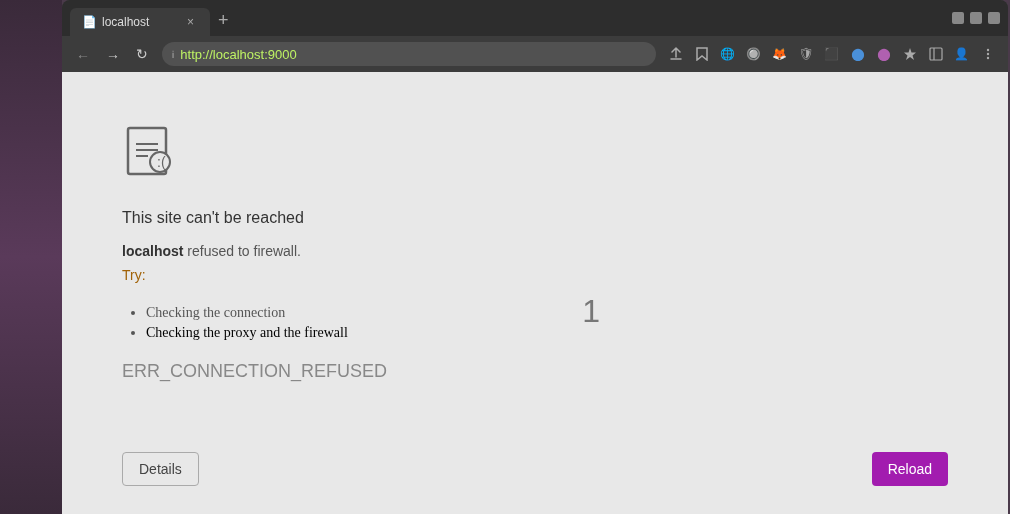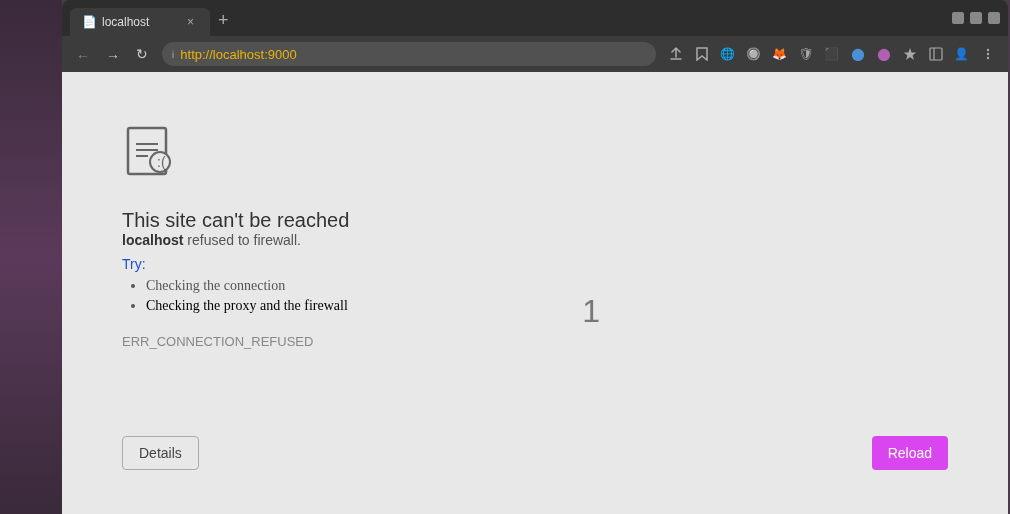--- a/index.html
+++ b/index.html
@@ -132,21 +132,21 @@
       margin: 0 4px;
     }
 
     .address-bar-icon {
       color: #aaa;
       font-size: 10px;
     }
 
     .address-text {
       font-size: 13px;
-      color: #eab308;
+      color: #bef264;
       flex: 1;
     }
 
     .toolbar-icons {
       display: flex;
       gap: 2px;
       align-items: center;
     }
 
     .toolbar-icon {
@@ -177,41 +177,42 @@
       color: #666;
       margin-bottom: 20px;
     }
 
     .error-icon svg {
       width: 56px;
       height: 56px;
     }
 
     .error-title {
-      font-size: 20px;
+      font-size: 16px;
       color: #333;
       font-weight: 400;
+      margin-bottom: 16px;
       font-family: Arial, sans-serif;
     }
 
     .error-subtitle {
       font-size: 14px;
       color: #555;
       margin-bottom: 8px;
     }
 
     .error-subtitle strong {
       font-weight: bold;
       color: #333;
     }
 
     .error-try {
       font-size: 14px;
-      color: #1d4ed8;
-      margin-bottom: 6px;
+      color: #a16207;
+      margin-bottom: 22px;
     }
 
     .error-list {
       list-style: disc;
       margin-left: 24px;
       margin-bottom: 16px;
       font-family: Liberation Serif, serif;
     }
 
     .error-list li {
@@ -220,55 +221,55 @@
       margin-bottom: 4px;
     }
 
     .error-list li a {
       color: #000000;
       text-decoration: none;
       cursor: pointer;
     }
 
     .error-code {
-      font-size: 13px;
+      font-size: 18px;
       color: #888;
       margin-bottom: 8px;
     }
 
     .page-number {
       position: absolute;
       top: 50%;
       left: 55%;
       font-size: 32px;
       color: #777;
       font-family: Arial, sans-serif;
     }
 
     .button-row {
       position: absolute;
-      bottom: 44px;
+      bottom: 28px;
       display: flex;
       width: calc(100% - 120px);
       justify-content: space-between;
     }
 
     .details-btn {
       padding: 8px 16px;
       border: 1px solid #aaa;
       background: #e8e8e8;
       border-radius: 4px;
       font-size: 14px;
       color: #444;
       cursor: pointer;
     }
 
     .reload-btn {
       padding: 8px 16px;
-      background: #d946ef;
+      background: #a21caf;
       border: none;
       border-radius: 4px;
       font-size: 14px;
       color: white;
       cursor: pointer;
     }
 
     
     .desktop-area {
       position: absolute;

